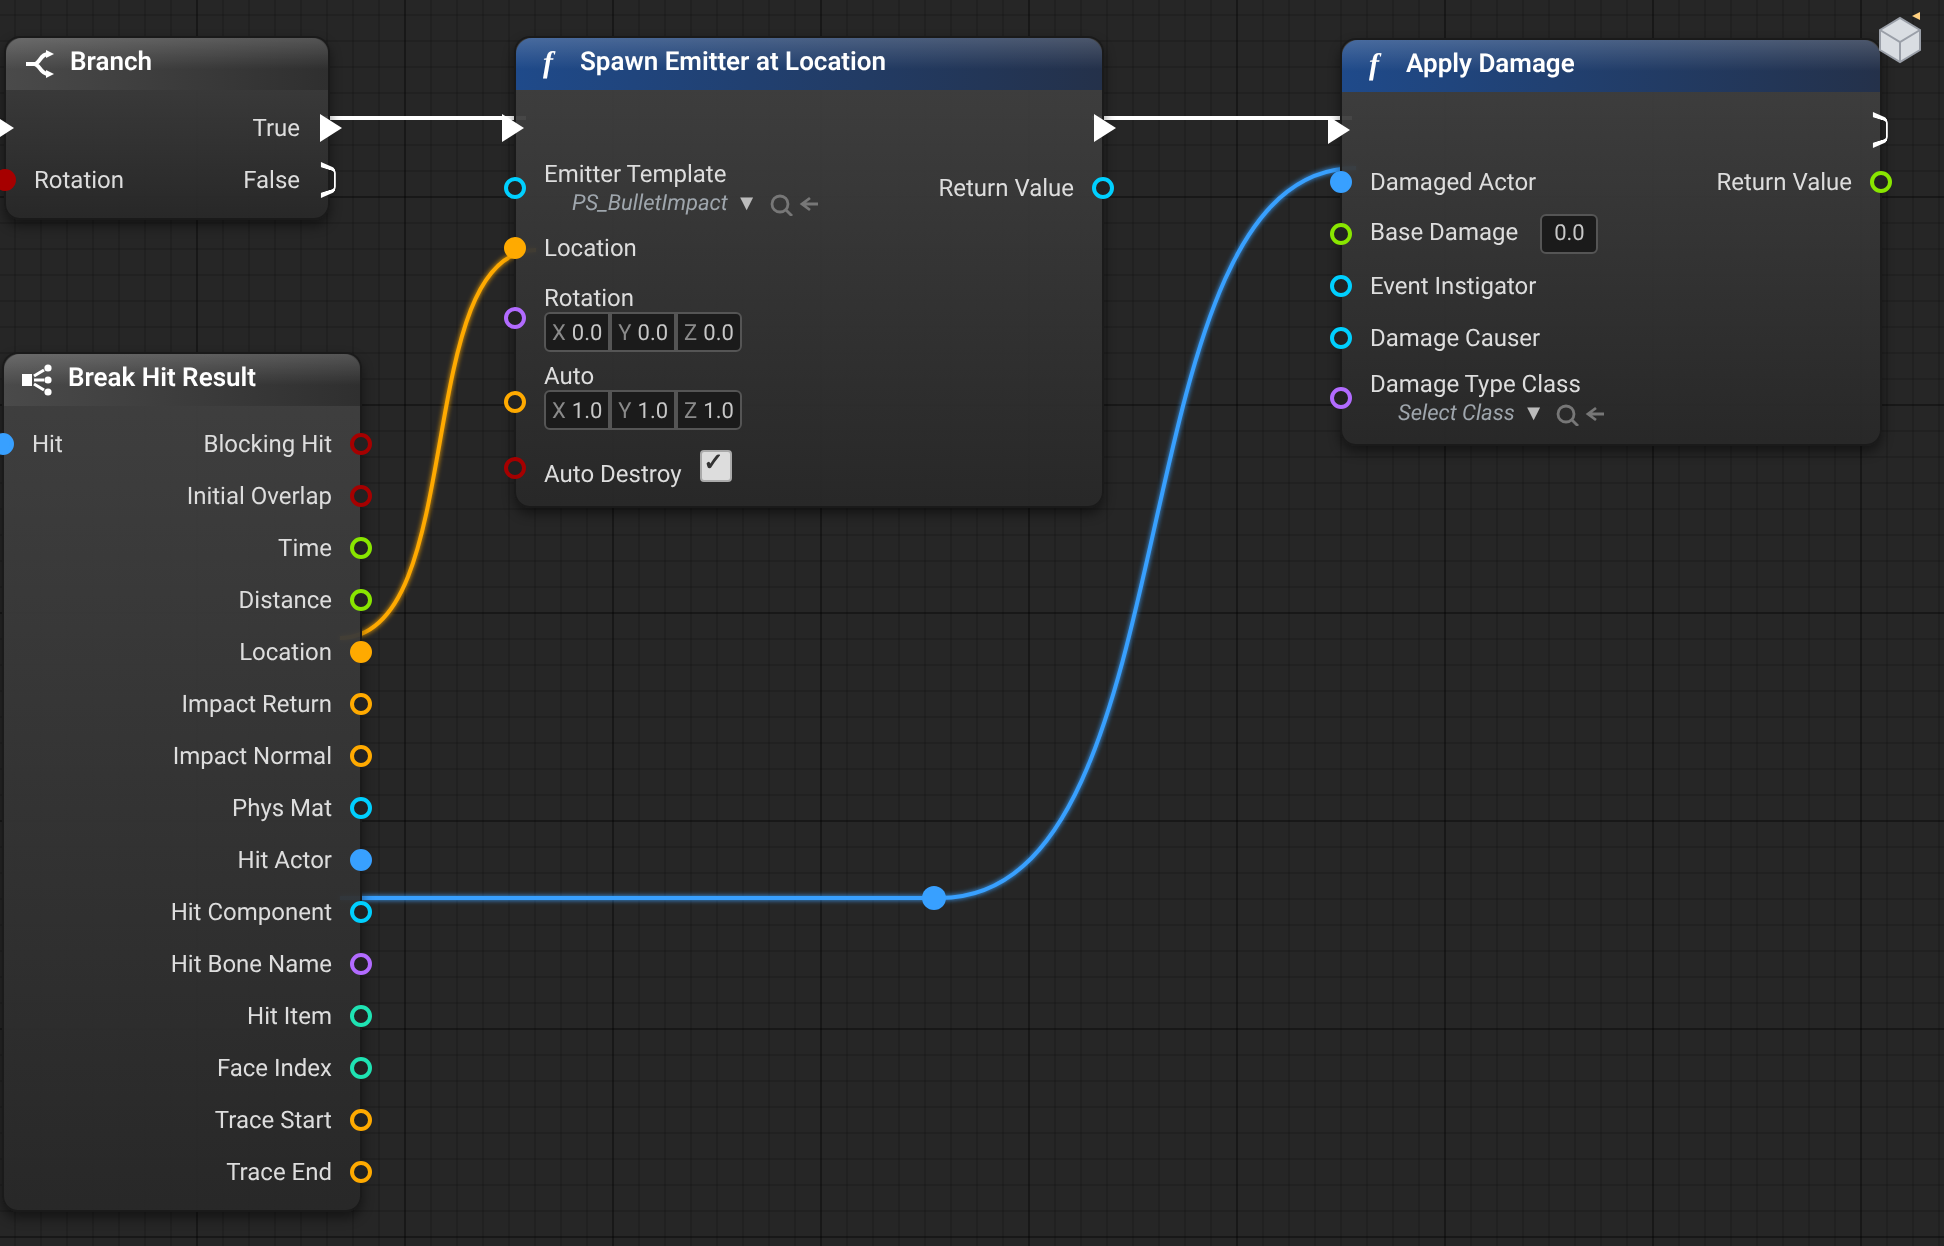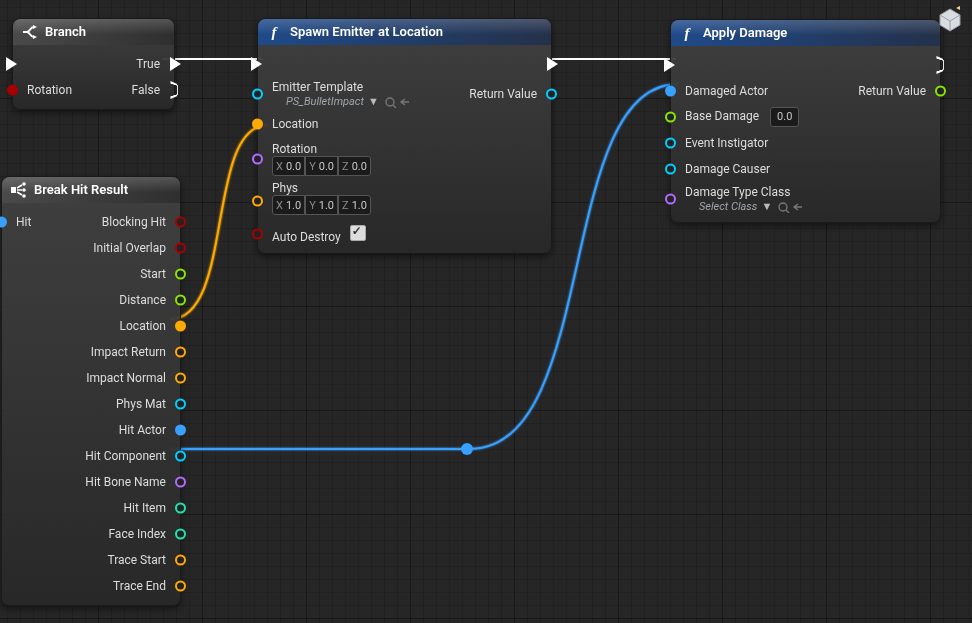--- a/index.html
+++ b/index.html
@@ -146,21 +146,21 @@
 
   <path d="M 546 59 C 605 59 610 59 676 59" stroke="#ffffff" stroke-width="2" fill="none"></path>
 
   <path d="M 170 319 C 235 319 205 125 268 125" stroke="#ffaa00" stroke-width="2" fill="none" filter="url(#glow)"></path>
 
   <path d="M 170 449 C 470 449 470 449 470 449 C 600 449 555 84 678 84" stroke="#38a0ff" stroke-width="2" fill="none" filter="url(#glow)"></path>
 
   <circle cx="467" cy="449" r="6" fill="#38a0ff"></circle>
 </svg>
 
-<div class="node" style="left:12px;top:18px;width:161px;">
+<div class="node" style="left:2px;top:18px;width:161px;">
   <div class="header hdr-gray">
     <span class="hicon">
       <svg width="18" height="18" viewBox="0 0 18 18">
             <path d="M3 9 h4 M7 9 C10 9 10 4 14 4 M7 9 C10 9 10 14 14 14" stroke="#fff" stroke-width="2" fill="none"></path>
             <path d="M13 2 l4 2 -4 2 z M13 12 l4 2 -4 2 z" fill="#fff"></path>
           </svg>
     </span>
     <span>Branch</span>
   </div>
   <div class="body">
@@ -196,21 +196,21 @@
       <span class="pin l filled blue"></span>
       <span class="lbl-l">Hit</span>
       <span class="lbl-r">Blocking Hit</span>
       <span class="pin r red outpin-watch"></span>
     </div>
     <div class="row">
           <span class="lbl-r">Initial Overlap</span>
           <span class="pin r red"></span>
         </div>
     <div class="row">
-          <span class="lbl-r">Start</span>
+          <span class="lbl-r">Time</span>
           <span class="pin r green"></span>
         </div>
     <div class="row">
           <span class="lbl-r">Distance</span>
           <span class="pin r green"></span>
         </div>
     <div class="row">
           <span class="lbl-r">Location</span>
           <span class="pin r filled orange"></span>
         </div>
@@ -308,21 +308,21 @@
           <span class="cell last">
                 <span class="axis">Z</span>
                 <span>0.0</span>
               </span>
         </span>
       </span>
     </div>
     <div class="row" style="height:40px;align-items:flex-start;padding-top:2px;">
       <span class="pin l orange" style="top:22px;"></span>
       <span class="lbl-l">
-        <span>Phys</span><br>
+        <span>Auto</span><br>
         <span class="vec3" style="margin-left:0;">
           <span class="cell first">
                 <span class="axis">X</span>
                 <span>1.0</span>
               </span>
           <span class="cell">
                 <span class="axis">Y</span>
                 <span>1.0</span>
               </span>
           <span class="cell last">

